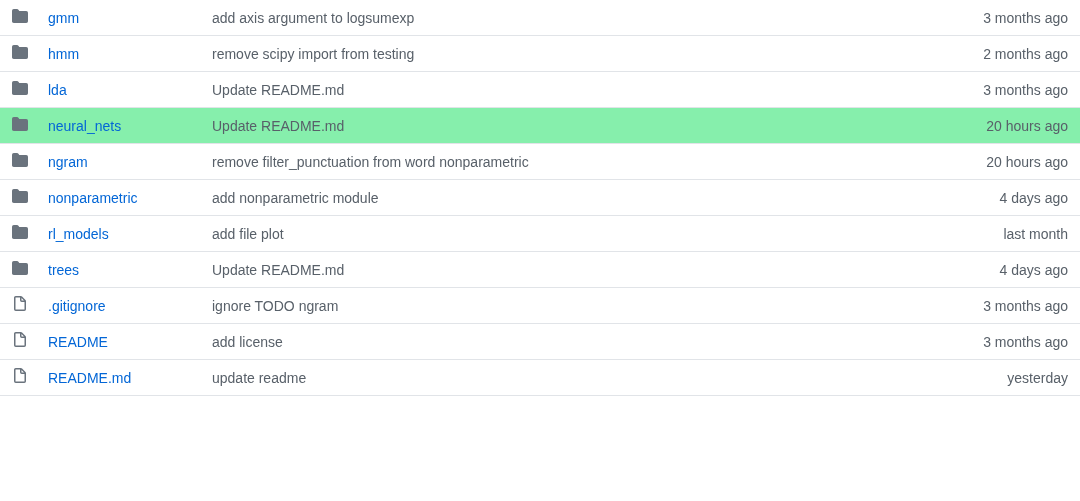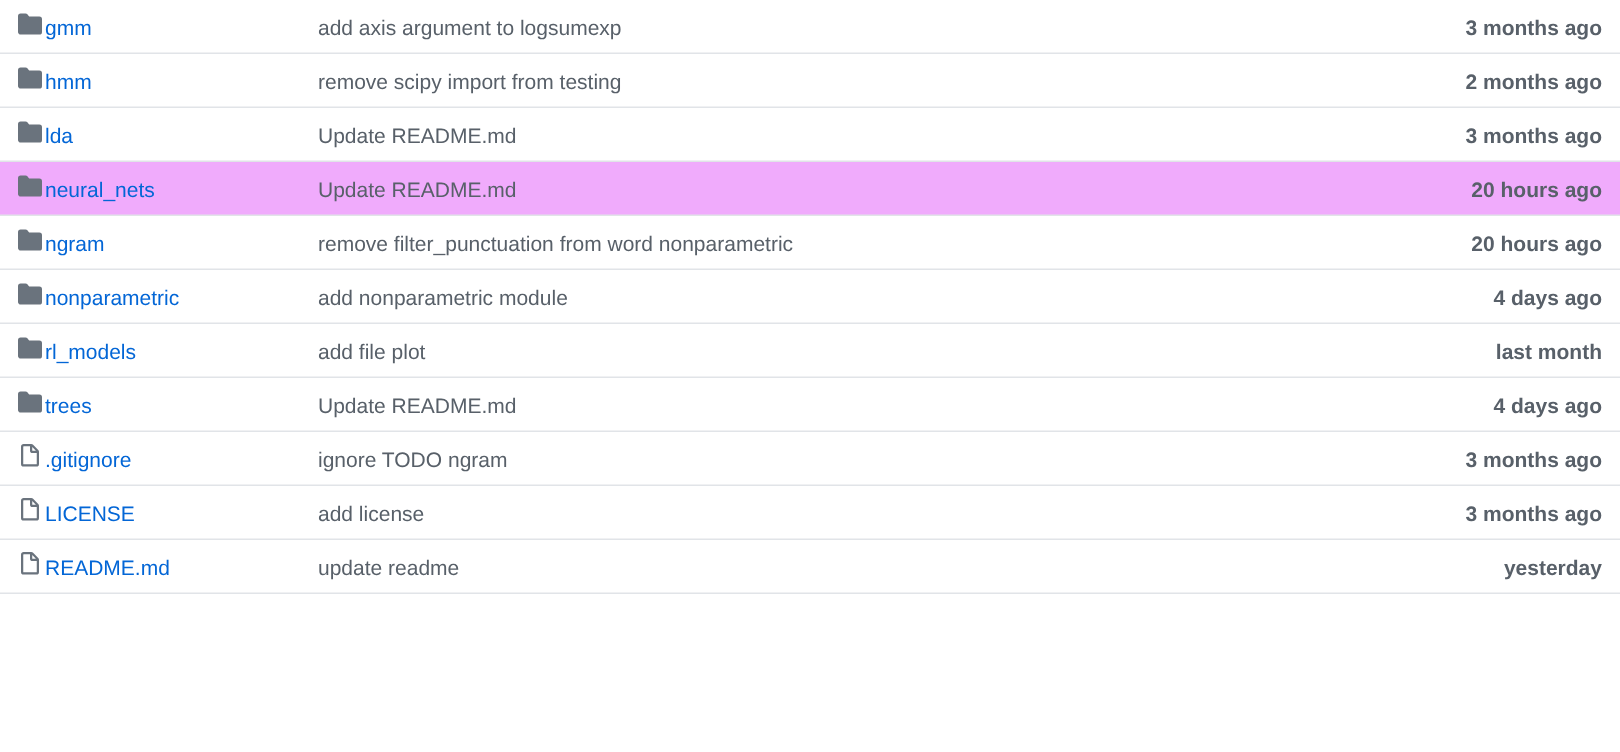--- a/index.html
+++ b/index.html
@@ -10,46 +10,45 @@
       color: #24292e;
     }
     .file-table {
       width: 100%;
       border-collapse: collapse;
     }
     .file-table tr {
       border-bottom: 1px solid #e1e4e8;
     }
     .file-table tr.highlighted {
-      background-color: #f0abfc;
+      background-color: #86efac;
     }
     .file-table td {
       padding: 8px 12px;
       vertical-align: middle;
       white-space: nowrap;
     }
     .file-table td:nth-child(1) {
       width: 200px;
     }
     .file-table td:nth-child(2) {
       width: auto;
       color: #586069;
     }
     .file-table td:nth-child(3) {
       text-align: right;
       color: #586069;
       min-width: 140px;
-      font-weight: bold;
     }
     .file-link {
       color: #0366d6;
       text-decoration: none;
       display: inline-flex;
       align-items: center;
-      gap: 2px;
+      gap: 20px;
     }
     .folder-icon {
       display: inline-block;
       width: 16px;
       height: 16px;
       flex-shrink: 0;
     }
     .file-icon {
       display: inline-block;
       width: 16px;
@@ -205,21 +204,21 @@
       <td>
         <span>3 months ago</span>
       </td>
     </tr>
       <tr>
       <td>
         <a class="file-link" href="#">
           <span><svg class="file-icon" viewBox="0 0 16 16" fill="#6a737d" xmlns="http://www.w3.org/2000/svg">
     <path fill-rule="evenodd" d="M3.75 1.5a.25.25 0 00-.25.25v11.5c0 .138.112.25.25.25h8.5a.25.25 0 00.25-.25V6H9.75A1.75 1.75 0 018 4.25V1.5H3.75zm5.75.56v2.19c0 .138.112.25.25.25h2.19L9.5 2.06zM2 1.75C2 .784 2.784 0 3.75 0h5.086c.464 0 .909.184 1.237.513l3.414 3.414c.329.328.513.773.513 1.237v8.086A1.75 1.75 0 0112.25 15h-8.5A1.75 1.75 0 012 13.25V1.75z"></path>
   </svg></span>
-          <span>LICENSE</span>
+          <span>README</span>
         </a>
       </td>
       <td>
         <span>add license</span>
       </td>
       <td>
         <span>3 months ago</span>
       </td>
     </tr>
       <tr>

